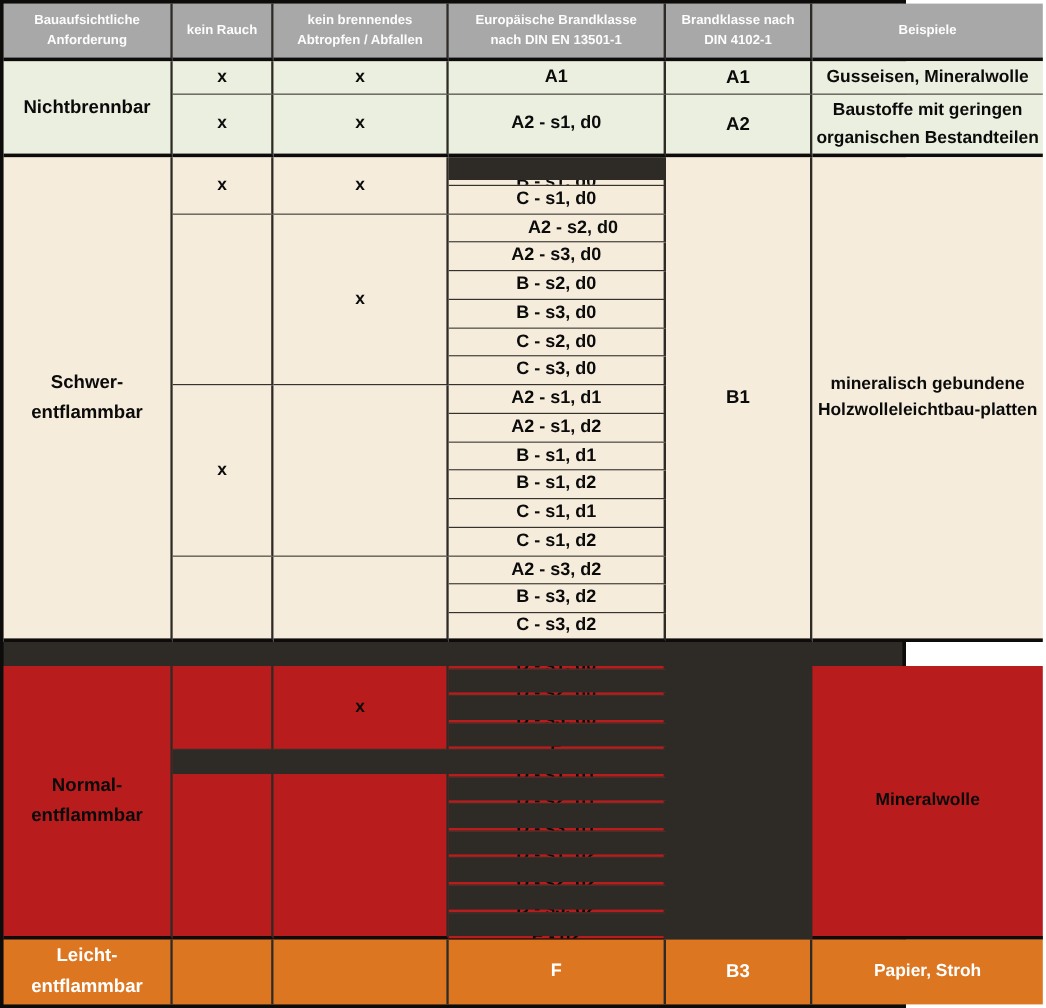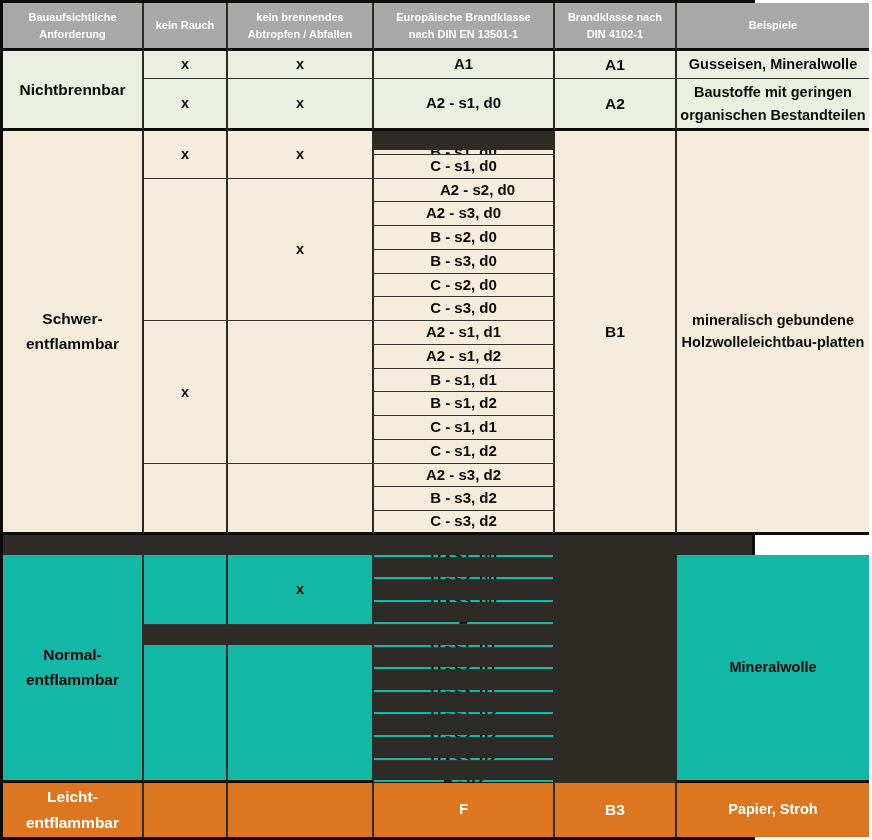--- a/index.html
+++ b/index.html
@@ -34,21 +34,21 @@
     color: #fdfdfd;
     font-size: 11px;
     line-height: 1.5;
     padding: 2px 8px;
   }
   .bt      { border-bottom: 3px solid #0d0c0a; }
   .lastcol { border-right: none; }
   .lastrow { border-bottom: none; }
   .t-nicht  { background: #eaefdf; }
   .t-schwer { background: #f5ecdc; }
-  .t-normal { background: #14b8a6; margin-top: 20px; }
+  .t-normal { background: #b91c1c; margin-top: 20px; }
   .t-leicht { background: #dc7621; color: #ffffff; }
   .req     { font-size: 15.5px; line-height: 1.65; }
   .xmark   { font-size: 14.5px; }
   .cls     { font-size: 15px; }
   .din     { font-size: 15.5px; }
   .example { font-size: 14.5px; line-height: 1.55; padding: 1px 3px; }
 </style>
 </head>
 <body>
 

